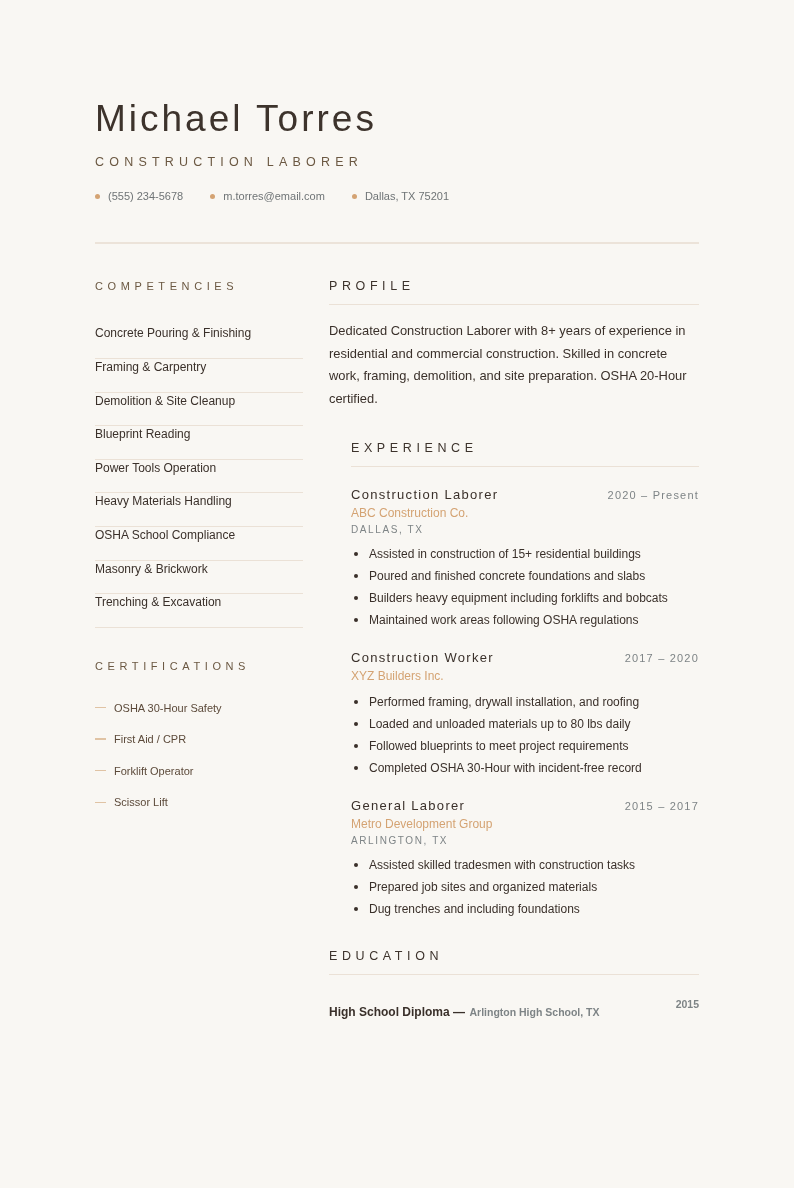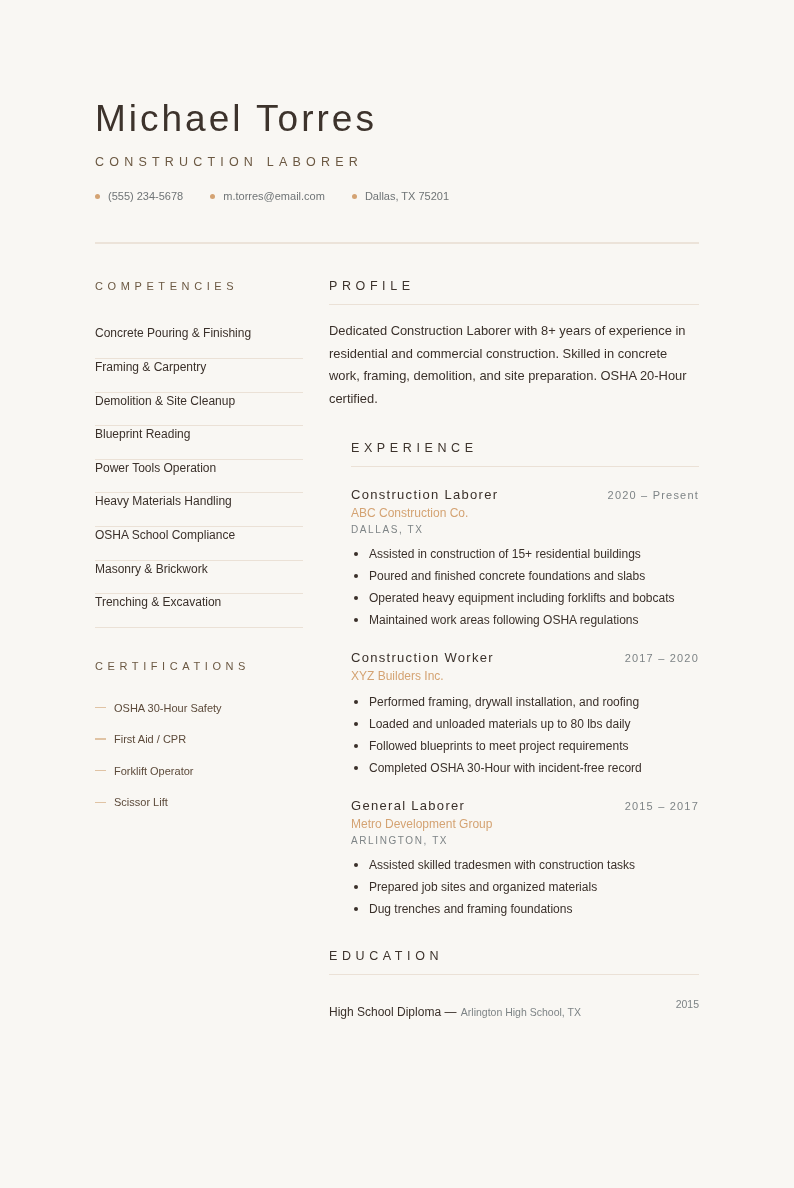--- a/index.html
+++ b/index.html
@@ -35,21 +35,21 @@
   .job + .job { margin-top: 19px; }
   .job-top { display: flex; justify-content: space-between; align-items: baseline; }
   .job-title { font-size: 13px; letter-spacing: 1.3px; color: #3a302a; }
   .job-dates { font-size: 11px; letter-spacing: 1.2px; color: #7e8486; }
   .company { margin-top: 4px; font-size: 12px; color: #d4a373; line-height: 15px; }
   .location { margin-top: 3px; font-size: 10px; letter-spacing: 1.6px; color: #7e8486; line-height: 12px; }
   .bullets { margin-top: 7px; list-style: none; }
   .bullets li { font-size: 12px; line-height: 22px; color: #3a302a; display: flex; align-items: center; }
   .bullets li::before { content: ""; width: 4px; height: 4px; border-radius: 50%; background: #3a302a; margin: 0 11px 0 3px; flex: none; }
   .edu-heading-wrap { margin-top: 29px; }
-  .edu-row { margin-top: 27px; display: flex; justify-content: space-between; align-items: flex-start; }
+  .edu-row { margin-top: 27px; display: flex; justify-content: space-between; align-items: flex-start; font-weight: bold; }
   .edu-degree { font-size: 12px; color: #3a302a; }
   .edu-school { font-size: 10.5px; color: #7e8486; }
   .edu-year { font-size: 10.5px; color: #7e8486; margin-top: -4px; }
 </style>
 </head>
 <body>
 
 <div class="header">
   <div class="name">Michael Torres</div>
   <div class="title">CONSTRUCTION LABORER</div>
@@ -138,21 +138,21 @@
     <div class="job">
       <div class="job-top">
         <span class="job-title">Construction Laborer</span>
         <span class="job-dates">2020 – Present</span>
       </div>
       <div class="company">ABC Construction Co.</div>
       <div class="location">DALLAS, TX</div>
       <ul class="bullets">
         <li>Assisted in construction of 15+ residential buildings</li>
         <li>Poured and finished concrete foundations and slabs</li>
-        <li>Operated heavy equipment including forklifts and bobcats</li>
+        <li>Builders heavy equipment including forklifts and bobcats</li>
         <li>Maintained work areas following OSHA regulations</li>
       </ul>
     </div>
 
     <div class="job">
       <div class="job-top">
         <span class="job-title">Construction Worker</span>
         <span class="job-dates">2017 – 2020</span>
       </div>
       <div class="company">XYZ Builders Inc.</div>
@@ -167,21 +167,21 @@
     <div class="job">
       <div class="job-top">
         <span class="job-title">General Laborer</span>
         <span class="job-dates">2015 – 2017</span>
       </div>
       <div class="company">Metro Development Group</div>
       <div class="location">ARLINGTON, TX</div>
       <ul class="bullets">
         <li>Assisted skilled tradesmen with construction tasks</li>
         <li>Prepared job sites and organized materials</li>
-        <li>Dug trenches and framing foundations</li>
+        <li>Dug trenches and including foundations</li>
       </ul>
     </div>
   </section>
 
   <section class="edu-heading-wrap">
     <div class="sec-heading">EDUCATION</div>
     <div class="sec-rule"></div>
     <div class="edu-row">
       <div>
         <span class="edu-degree">High School Diploma —</span>

